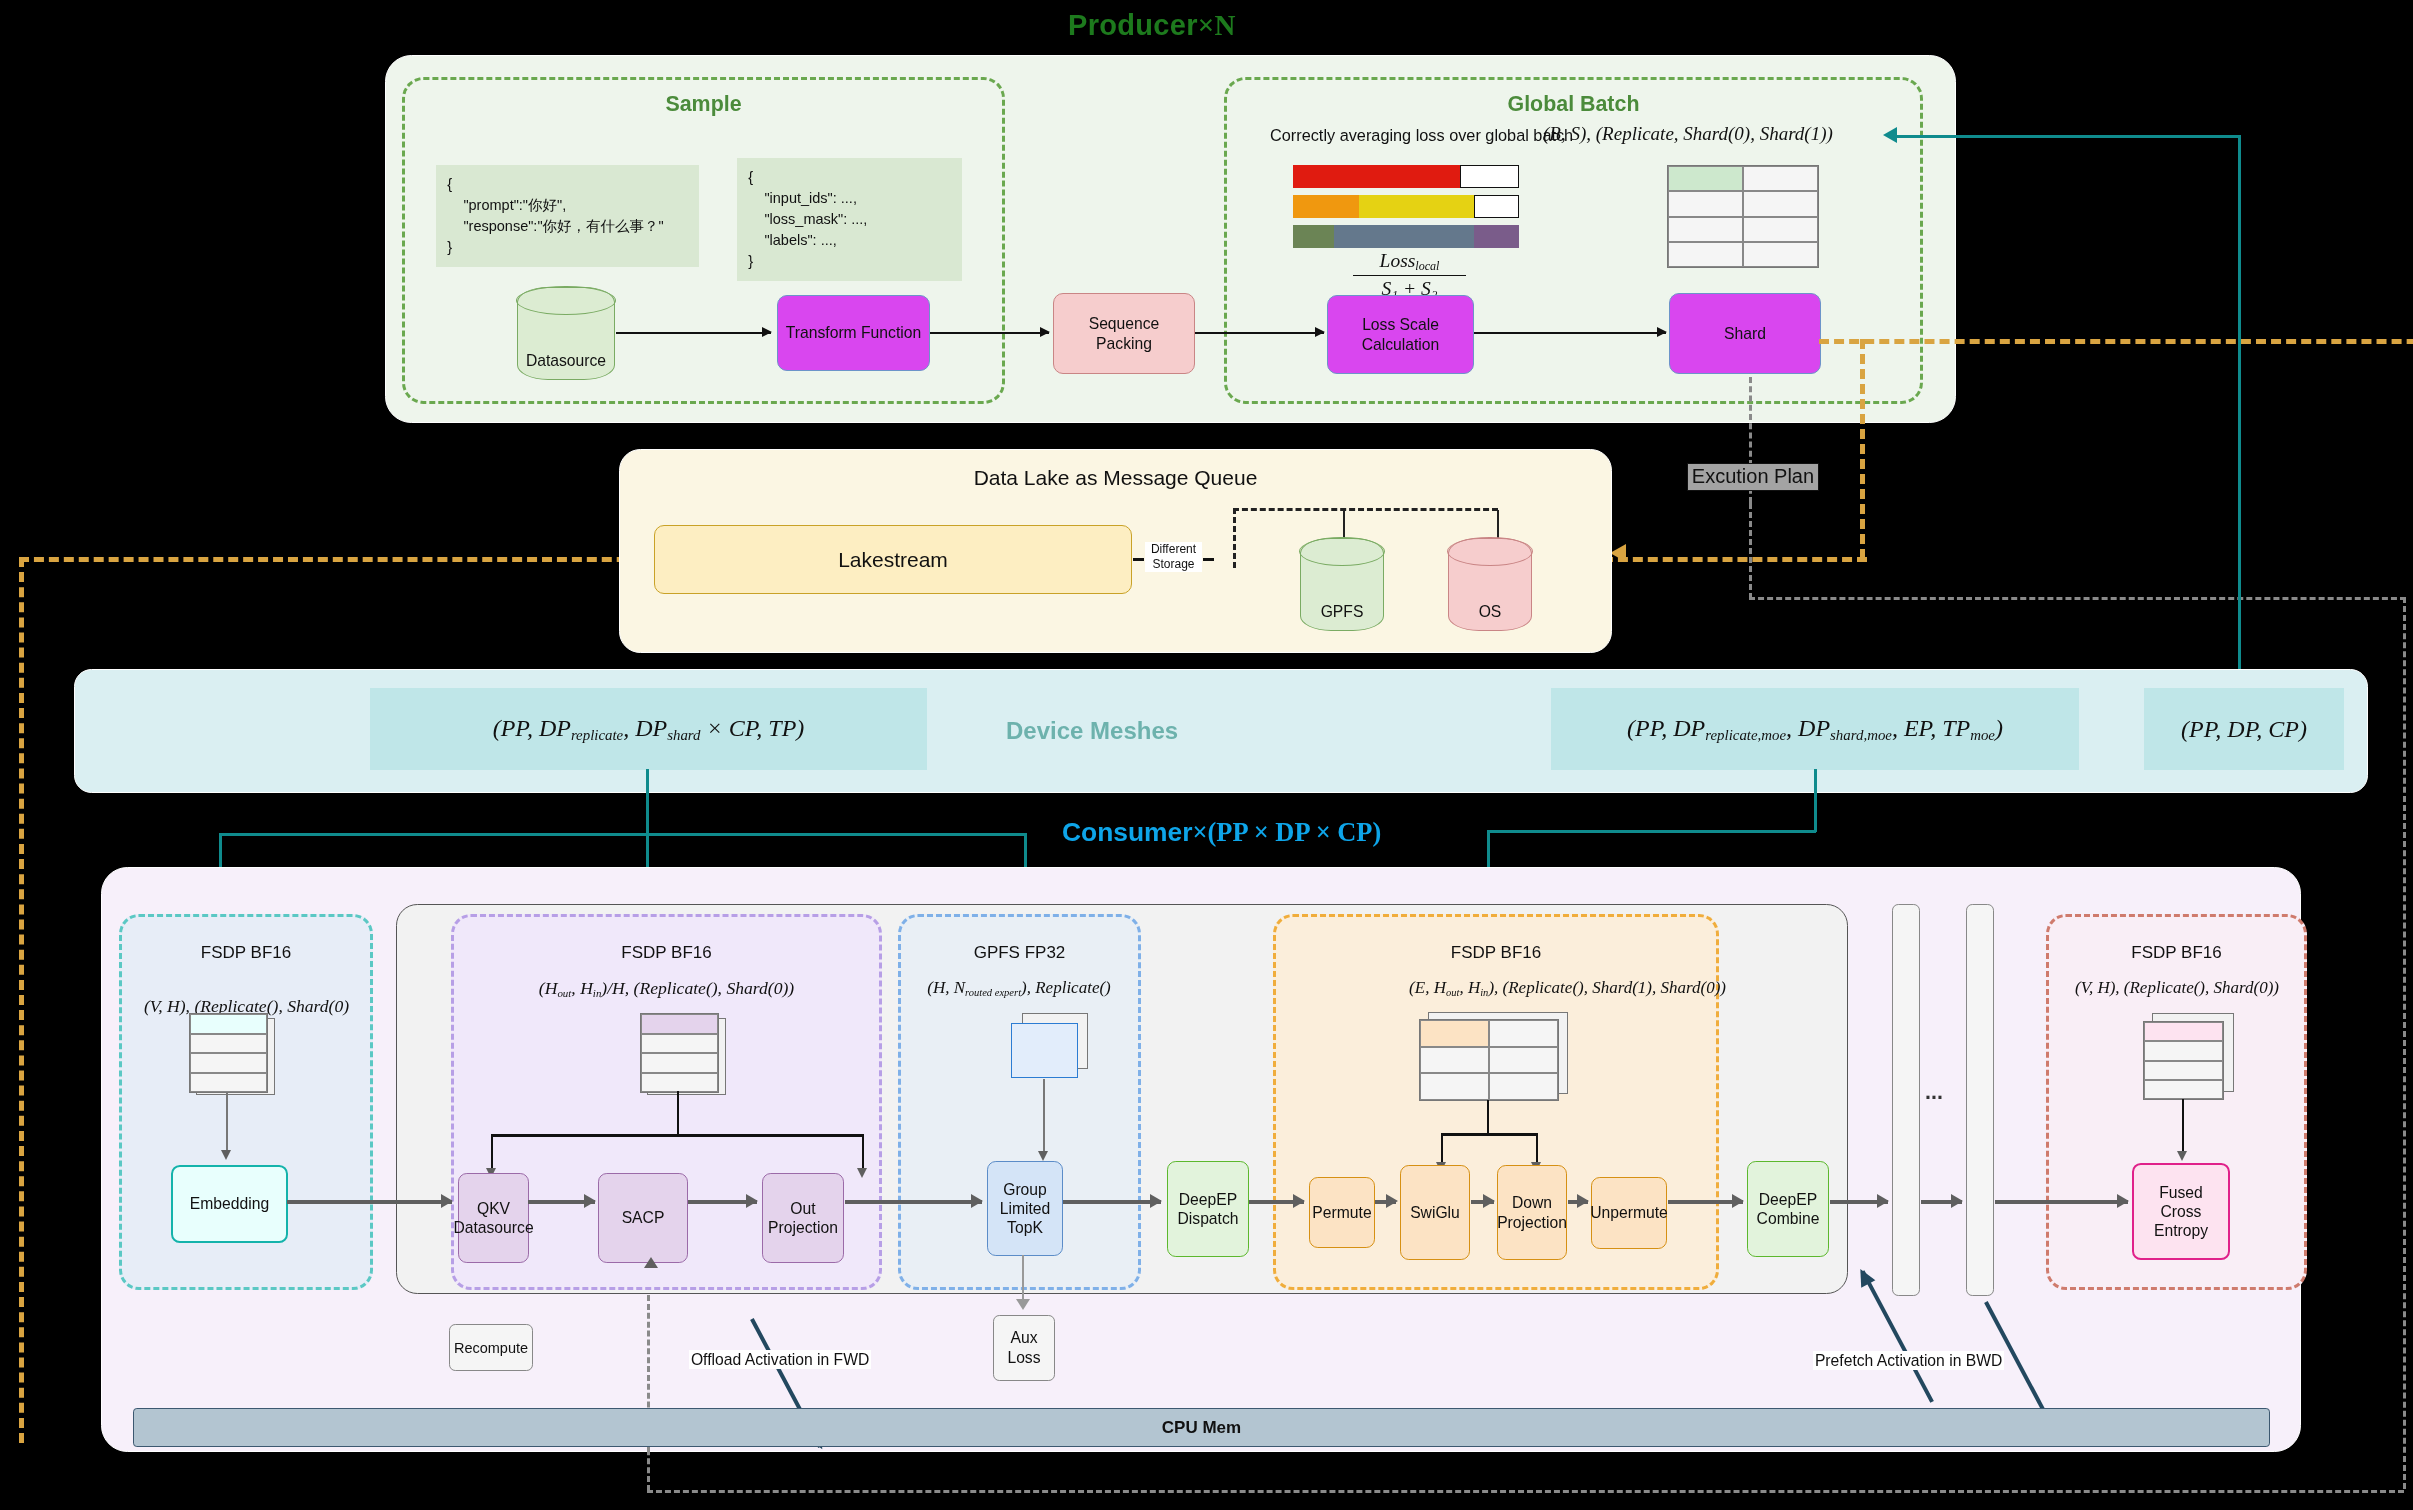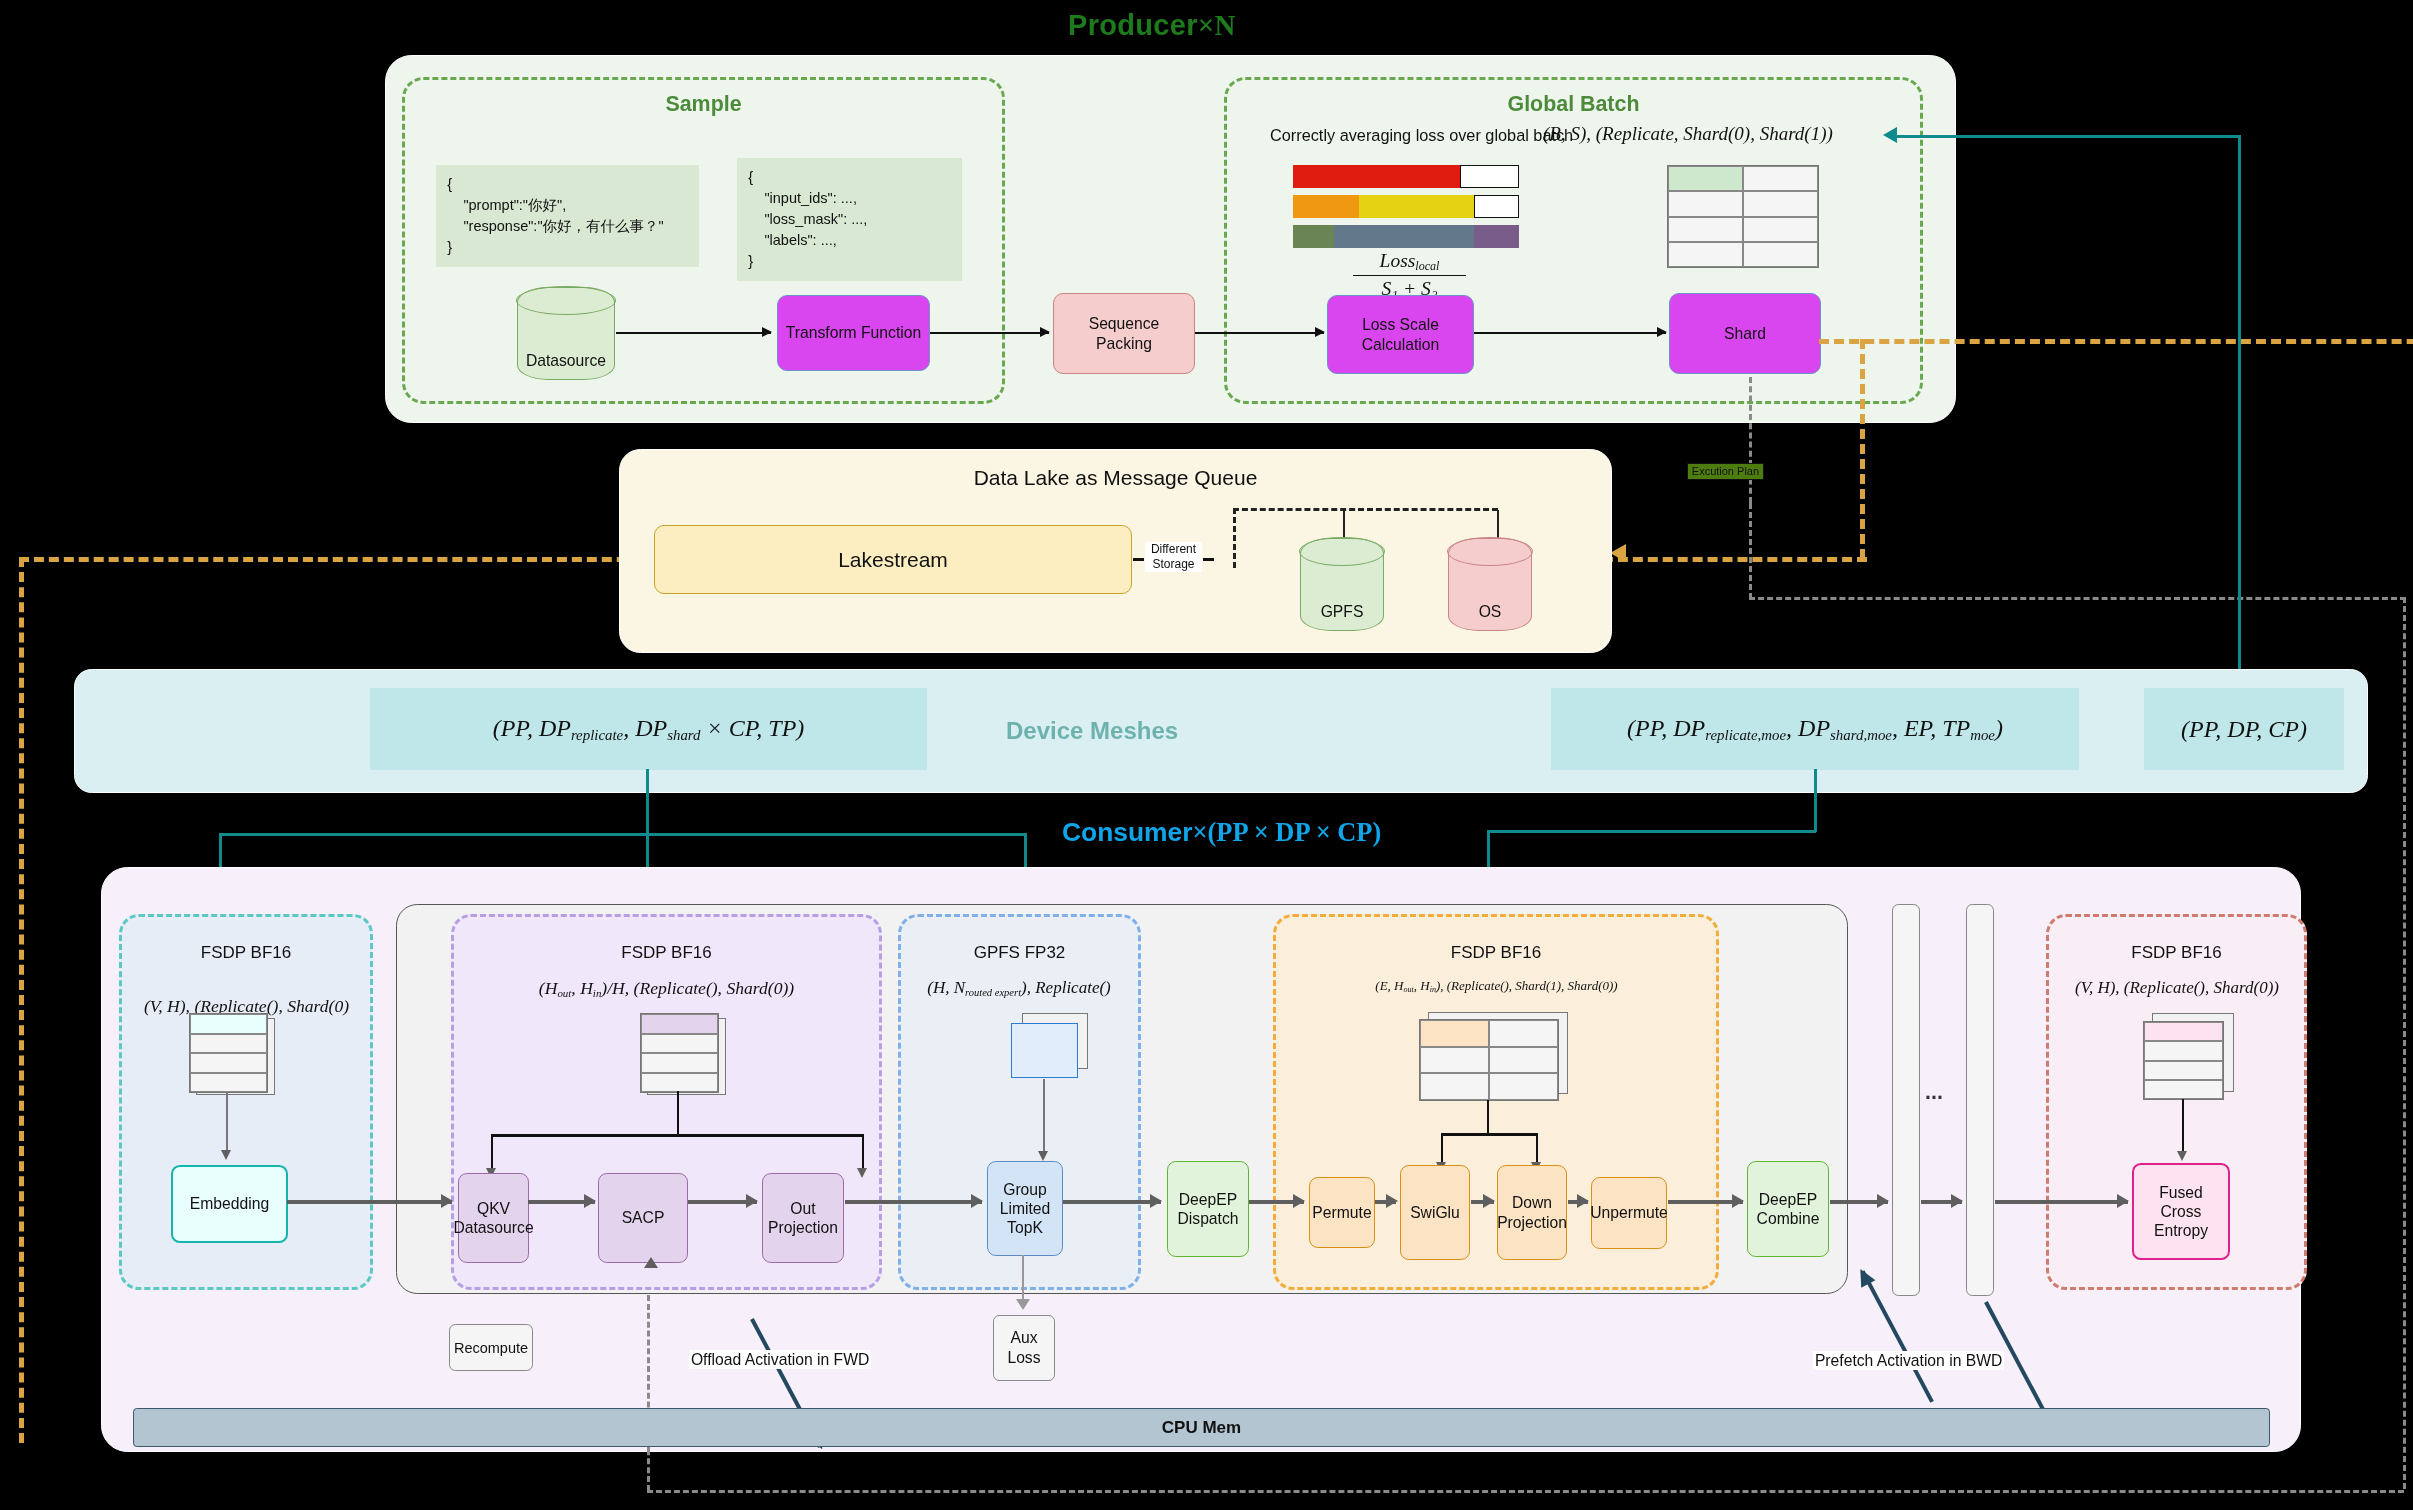--- a/index.html
+++ b/index.html
@@ -179,21 +179,21 @@
     <span>Shard</span>
   </div>
 
 <div class="gold-dash-h" style="left:1819px;top:339px;width:673px;"></div>
 <div class="gold-dash-v" style="left:1860px;top:339px;height:220px;"></div>
 <div class="gold-dash-h" style="left:19px;top:557px;width:1848px;"></div>
 <div class="gold-dash-v" style="left:19px;top:557px;height:886px;"></div>
 <div class="abs" style="left:1610px;top:544px;width:0;height:0;border-left:16.3px solid #d9a441;border-top:9.4px solid transparent;border-bottom:9.4px solid transparent;transform:rotate(180deg);"></div>
 
 <div class="gray-dash-v" style="left:1749px;top:377px;height:126px;"></div>
-<div class="abs" id="exec-plan" style="left:1687px;top:463px;background:#4d7c0f;border:1.3px solid #111;font-size:11px;padding:1.3px 3.8px;">Excution Plan</div>
+<div class="abs" id="exec-plan" style="left:1687px;top:463px;background:#a3a3a3;border:1.3px solid #111;font-size:20px;padding:1.3px 3.8px;">Excution Plan</div>
 <div class="gray-dash-v" style="left:1749px;top:503px;height:96px;"></div>
 <div class="gray-dash-h" style="left:1749px;top:597px;width:657px;"></div>
 <div class="gray-dash-v" style="left:2403px;top:597px;height:892px;"></div>
 <div class="gray-dash-h" style="left:647px;top:1490px;width:1757px;"></div>
 <div class="gray-dash-v" style="left:647px;top:1351px;height:140px;"></div>
 
 <div class="teal-line" style="left:2238px;top:135px;width:2.5px;height:566px;"></div>
 <div class="teal-line" style="left:1893px;top:135px;width:346px;height:2.5px;"></div>
 <div class="abs" style="left:1883px;top:127px;width:0;height:0;border-right:14px solid #0f8b8d;border-top:8.2px solid transparent;border-bottom:8.2px solid transparent;"></div>
 
@@ -296,21 +296,21 @@
 <div class="arrow-v" style="left:1043px;top:1079px;height:74px;background:#777;"></div>
 <div class="opbox op-blue" style="left:987px;top:1161px;width:74px;height:93px;white-space:pre;"><span>Group
 Limited
 TopK</span></div>
 
 <div class="opbox op-green" style="left:1167px;top:1161px;width:80px;height:94px;white-space:pre;"><span>DeepEP
 Dispatch</span></div>
 
 <div class="abs dashbox" id="d-moe"></div>
 <div class="dtitle" style="left:1273px;top:943px;width:446px;">FSDP BF16</div>
-<div class="dspec mth" style="left:1267px;top:978px;width:459px;font-size:13px;">(E,&nbsp;H<span class="sub">out</span>,&nbsp;H<span class="sub">in</span>),&nbsp;(Replicate(),&nbsp;Shard(1),&nbsp;Shard(0))</div>
+<div class="dspec mth" style="left:1267px;top:978px;width:459px;font-size:17px;text-align:right;">(E,&nbsp;H<span class="sub">out</span>,&nbsp;H<span class="sub">in</span>),&nbsp;(Replicate(),&nbsp;Shard(1),&nbsp;Shard(0))</div>
 <div class="sheet" style="left:1428px;top:1012px;width:138px;height:80px;"></div>
 <div class="gtab" style="left:1419px;top:1019px;width:138px;height:80px;grid-template-columns:1fr 1fr;grid-template-rows:repeat(3,1fr);">
   <div class="gcell" style="background:#fce3c4;"></div>
     <div class="gcell"></div>
   <div class="gcell"></div>
     <div class="gcell"></div>
   <div class="gcell"></div>
     <div class="gcell"></div>
 </div>
 <div class="abs" style="left:1487px;top:1100px;width:1.9px;height:34px;background:#111;"></div>

